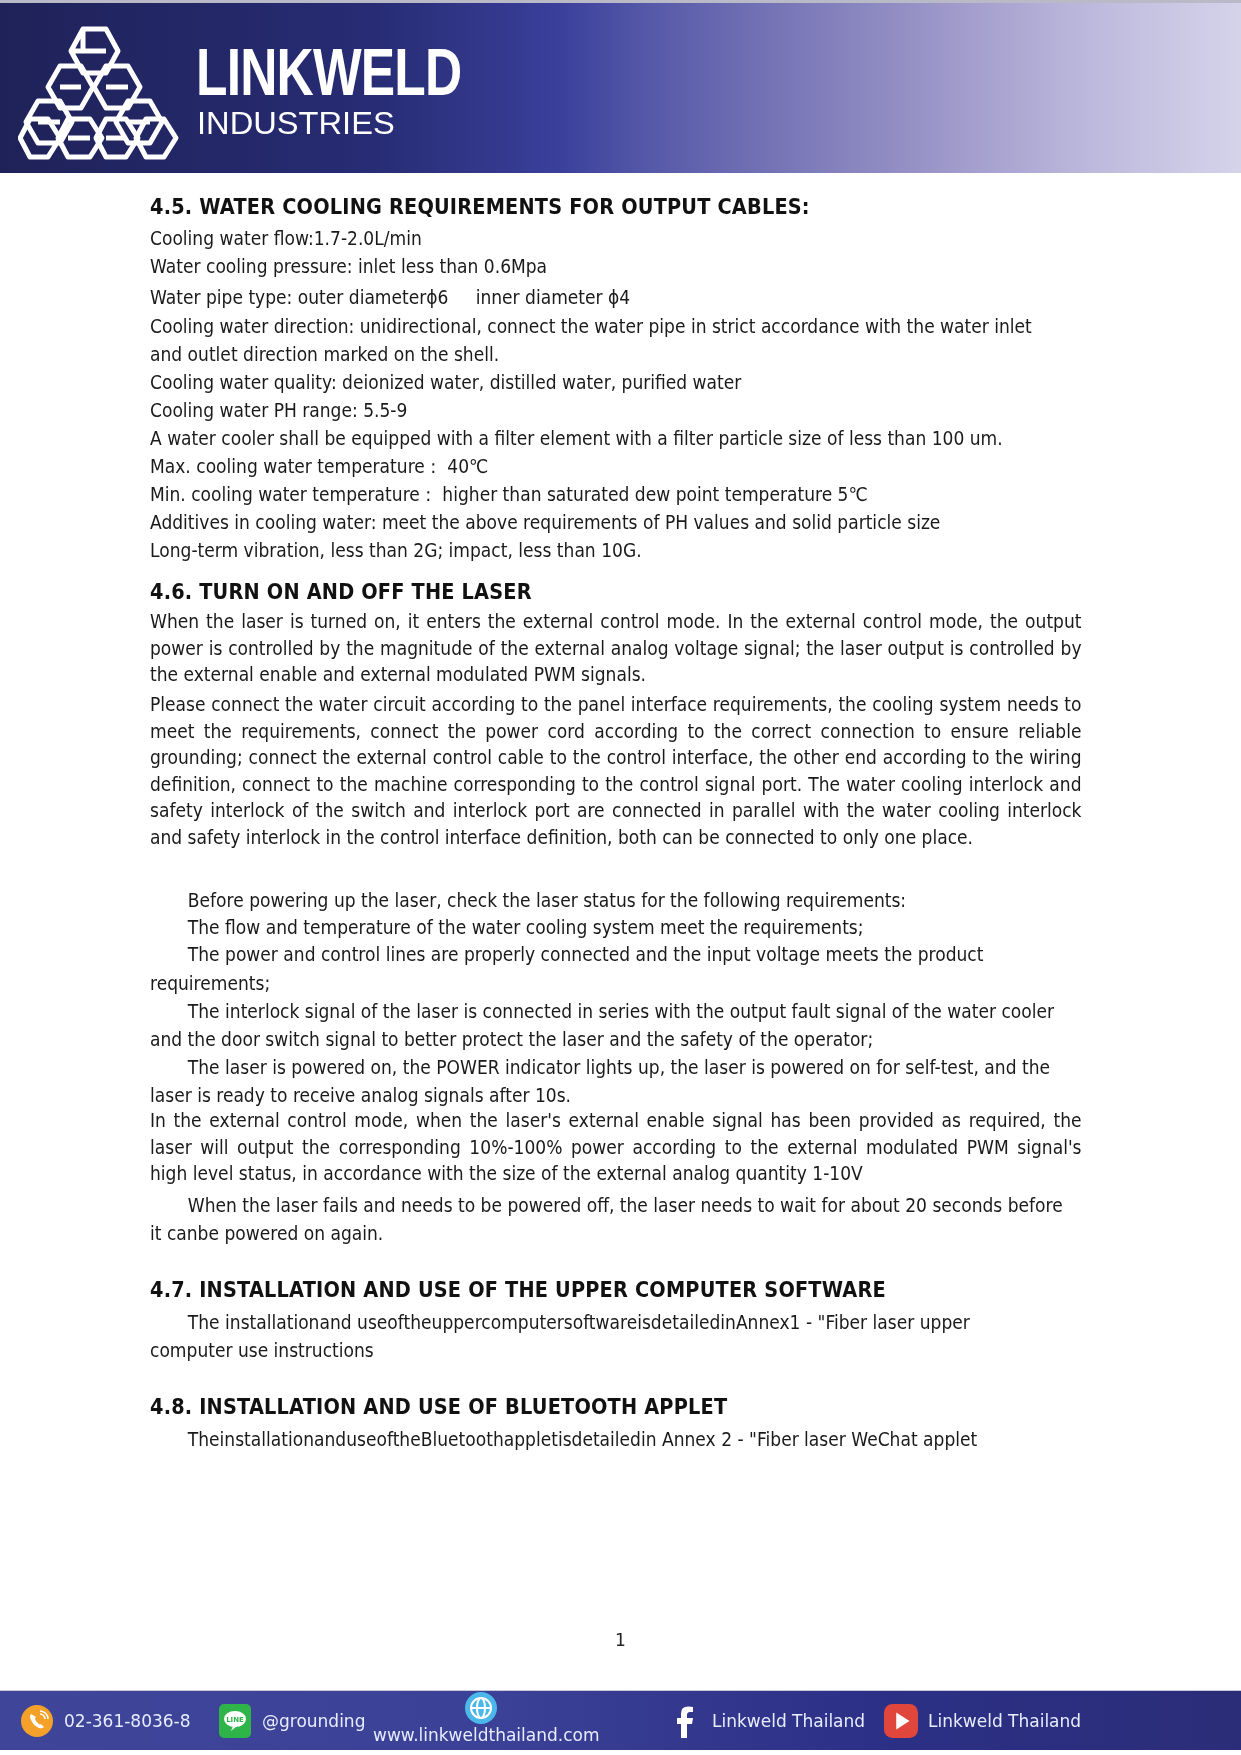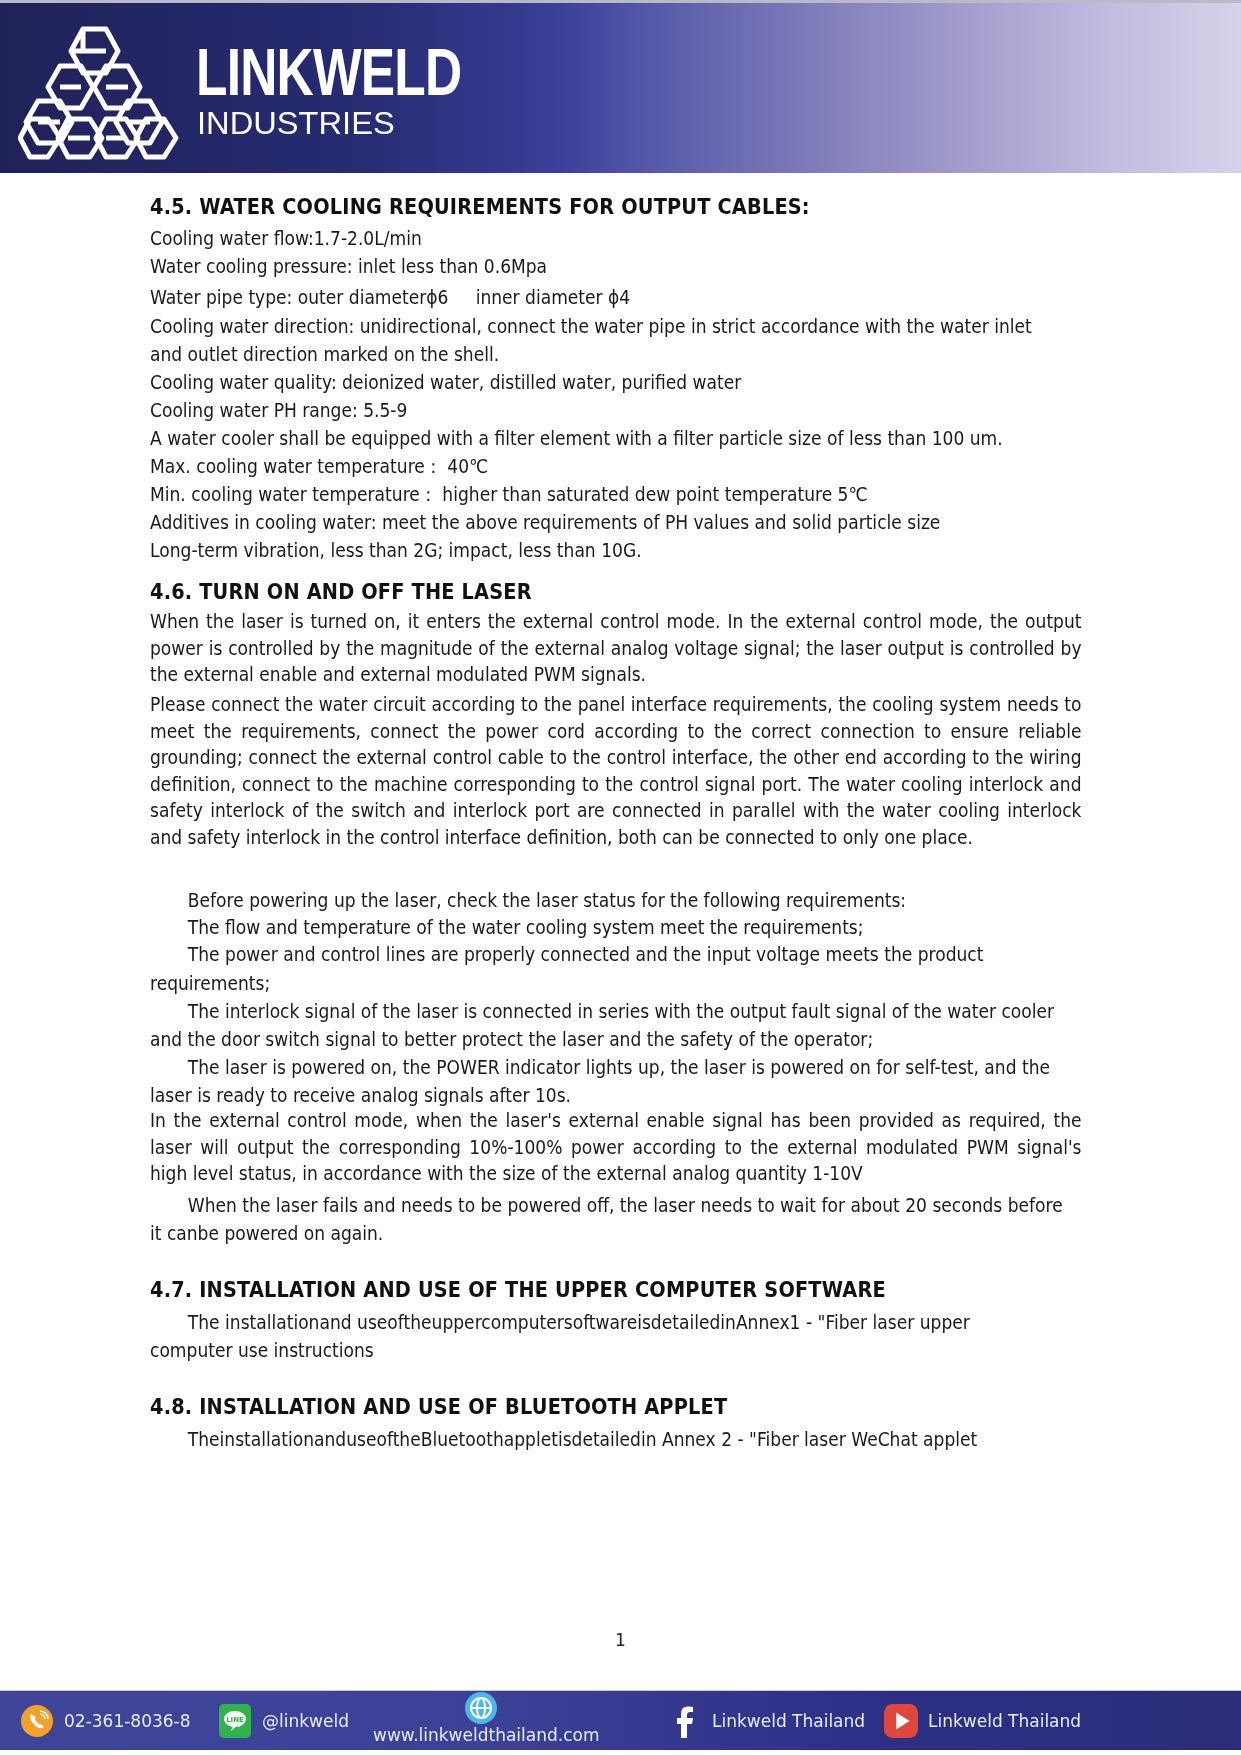--- a/index.html
+++ b/index.html
@@ -129,21 +129,21 @@
   </div>
   <div class="f-item" style="left:218px;">
     <span class="f-icon">
       <svg width="32" height="34" viewBox="0 0 32 34">
           <rect x="0" y="0" width="32" height="34" rx="5" fill="#2fb44a"></rect>
           <ellipse cx="16" cy="15" rx="11" ry="8" fill="#fff"></ellipse>
           <path d="M14 22 l-2 5 l6-5z" fill="#fff"></path>
           <text x="16" y="18" font-size="7" font-weight="bold" text-anchor="middle" fill="#2fb44a" font-family="DejaVu Sans, sans-serif">LINE</text>
         </svg>
     </span>
-    <span>@linkweld</span>
+    <span>@grounding</span>
   </div>
   <div class="f-item" style="left:373px;flex-direction:column;">
     <span class="f-icon">
       <svg width="34" height="34" viewBox="0 0 34 34">
           <circle cx="17" cy="17" r="16" fill="#4cb8ea"></circle>
           <circle cx="17" cy="17" r="10" fill="none" stroke="#fff" stroke-width="2"></circle>
           <ellipse cx="17" cy="17" rx="4" ry="10" fill="none" stroke="#fff" stroke-width="2"></ellipse>
           <line x1="7" y1="17" x2="27" y2="17" stroke="#fff" stroke-width="2"></line>
         </svg>
     </span>

